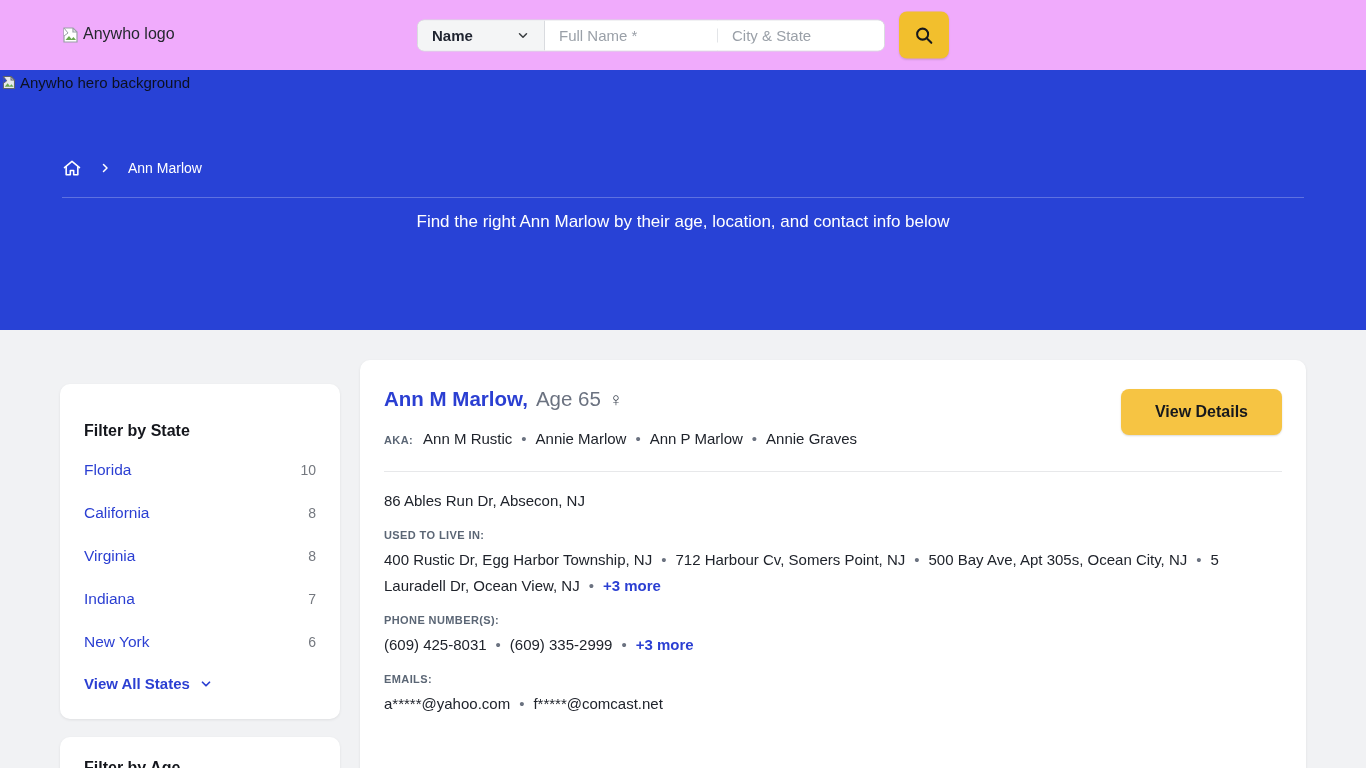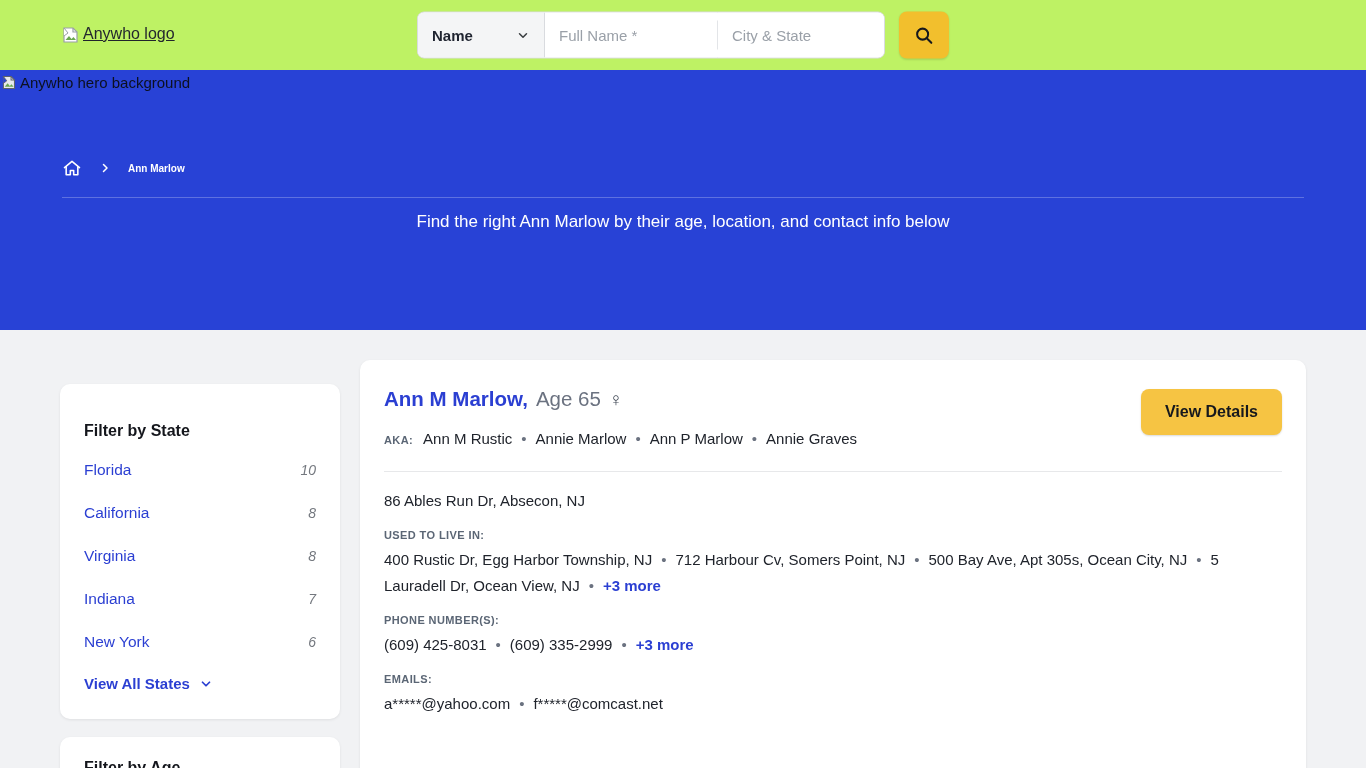--- a/index.html
+++ b/index.html
@@ -1,64 +1,64 @@
 <!DOCTYPE html>
 <html><head>
 <meta charset="utf-8">
 <style>
   * { margin:0; padding:0; box-sizing:border-box; }
   html,body { width:1366px; height:768px; overflow:hidden; }
   body { font-family:"Liberation Sans", sans-serif; background:#f1f2f4; color:#20242c; }
 
   
-  .top-header { position:relative; height:70px; background:#bef264; display:flex; align-items:center; padding:0 60px;text-decoration:underline; }
+  .top-header { position:relative; height:70px; background:#f0abfc; display:flex; align-items:center; padding:0 60px; }
   .logo { display:flex; align-items:flex-start; gap:3px; cursor:pointer; }
   .logo-alt { font-size:16px; color:#24272e; }
   .search-group { position:absolute; left:50%; top:50%; transform:translate(-50%,-50%); display:flex; align-items:center; }
-  .search-form { display:flex; align-items:stretch; height:47px; border:1px solid #d9dbdf; border-radius:7px; background:#fff; overflow:hidden; }
+  .search-form { display:flex; align-items:stretch; height:32px; border:1px solid #d9dbdf; border-radius:7px; background:#fff; overflow:hidden; }
   .cat-select { display:flex; align-items:center; justify-content:space-between; width:127px; padding:0 14px; background:#f4f5f6; border-right:1px solid #d9dbdf; cursor:pointer; }
   .cat-select .cat-label { font-size:15px; font-weight:bold; color:#1f2430; }
   .search-form input { border:none; outline:none; font-family:"Liberation Sans",sans-serif; font-size:15px; color:#1f2430; padding:0 14px; }
   .search-form input::placeholder { color:#9aa0a8; }
   .in-name { width:172px; }
   .in-city { width:166px; }
   .vdiv { width:1px; background:#e3e5e8; margin:8px 0; }
   .search-btn { margin-left:14px; width:50px; height:47px; border:none; border-radius:8px; background:#f2bf2d; display:flex; align-items:center; justify-content:center; cursor:pointer; box-shadow:0 1px 2px rgba(0,0,0,.12); }
 
   
   .hero { position:relative; height:260px; background:#2842d6; }
   .hero-alt { position:absolute; top:4px; left:0; display:flex; align-items:center; gap:3px; font-size:15px; color:#0c1020; }
   .breadcrumb { position:absolute; top:88px; left:62px; display:flex; align-items:center; gap:17px; }
-  .crumb-current { color:#ffffff; font-weight:bold; font-size:10px; }
+  .crumb-current { color:#ffffff; font-weight:normal; font-size:14px; }
   .hero-divider { position:absolute; top:127px; left:62px; right:62px; height:1px; background:rgba(255,255,255,0.25); }
   .hero-center { text-align:center; padding-top:128px; color:#ffffff; }
   .hero-title { font-size:35px; font-weight:bold; letter-spacing:.3px; }
   .hero-subtitle { margin-top:14px; font-size:17px; }
 
   
   .content { display:flex; align-items:flex-start; gap:20px; padding:30px 60px 0; }
   .card { background:#ffffff; border-radius:10px; box-shadow:0 1px 3px rgba(0,0,0,.08); }
 
   .sidebar { width:280px; display:flex; flex-direction:column; gap:18px; flex:none; }
   .filter-card { padding:38px 24px 26px;margin-top:24px; }
   .filter-title { font-size:16px; font-weight:bold; color:#14161c; }
   .state-list { margin-top:8px; }
   .state-row { display:flex; align-items:center; justify-content:space-between; padding:12.5px 0; }
   .state-link { color:#2b3fd2; font-size:15.5px; text-decoration:none; cursor:pointer; }
-  .state-count { color:#74787f; font-size:14px; font-style:italic; }
+  .state-count { color:#74787f; font-size:14px; }
   .view-all { margin-top:12px; display:inline-flex; align-items:center; gap:9px; color:#2b3fd2; font-size:15px; font-weight:bold; text-decoration:none; cursor:pointer; }
   .age-card { padding:22px 24px; min-height:110px; }
 
   .main-col { flex:1; }
   .result-card { position:relative; padding:27px 24px 70px; min-height:470px; }
   .name-row { display:flex; align-items:center; gap:8px; }
   .person-name { color:#2b3fd2; font-size:20.5px; font-weight:bold; text-decoration:none; cursor:pointer; }
   .person-age { color:#6b7280; font-size:20.5px; }
   .gender-icon { color:#3f4754; font-size:19px; font-weight:bold; line-height:1; }
-  .view-details-btn { position:absolute; top:29px; right:24px; background:#f6c443; border:none; border-radius:8px; padding:14px 24px; font-family:"Liberation Sans",sans-serif; font-size:16px; font-weight:bold; color:#16181d; cursor:pointer; box-shadow:0 1px 2px rgba(0,0,0,.15); }
+  .view-details-btn { position:absolute; top:29px; right:24px; background:#f6c443; border:none; border-radius:8px; padding:14px 34px; font-family:"Liberation Sans",sans-serif; font-size:16px; font-weight:bold; color:#16181d; cursor:pointer; box-shadow:0 1px 2px rgba(0,0,0,.15); }
   .aka-row { margin-top:15px; display:flex; align-items:baseline; gap:10px; }
   .small-label { font-size:11px; font-weight:bold; color:#5b6675; letter-spacing:.4px; }
   .card-divider { border:none; border-top:1px solid #e7e8ea; margin:19px 0 16px; }
   .info-section { margin-top:15px; }
   .info-section .small-label { display:block; margin-bottom:6px; }
   .value-line { font-size:15px; color:#20242c; line-height:26px; max-width:900px; }
   .sep { color:#6b7280; margin:0 9px; }
   .more-link { color:#2b3fd2; font-weight:bold; text-decoration:none; cursor:pointer; }
 
   svg { display:block; }

